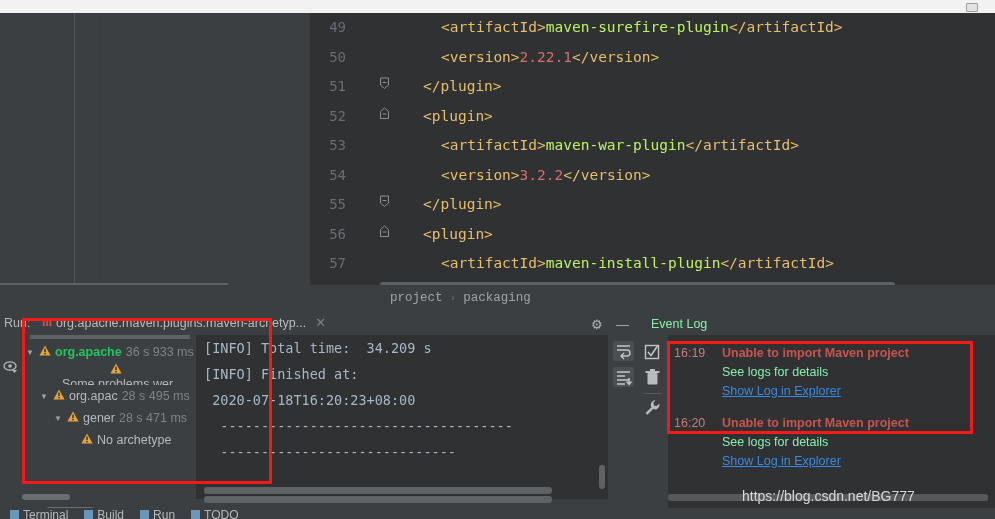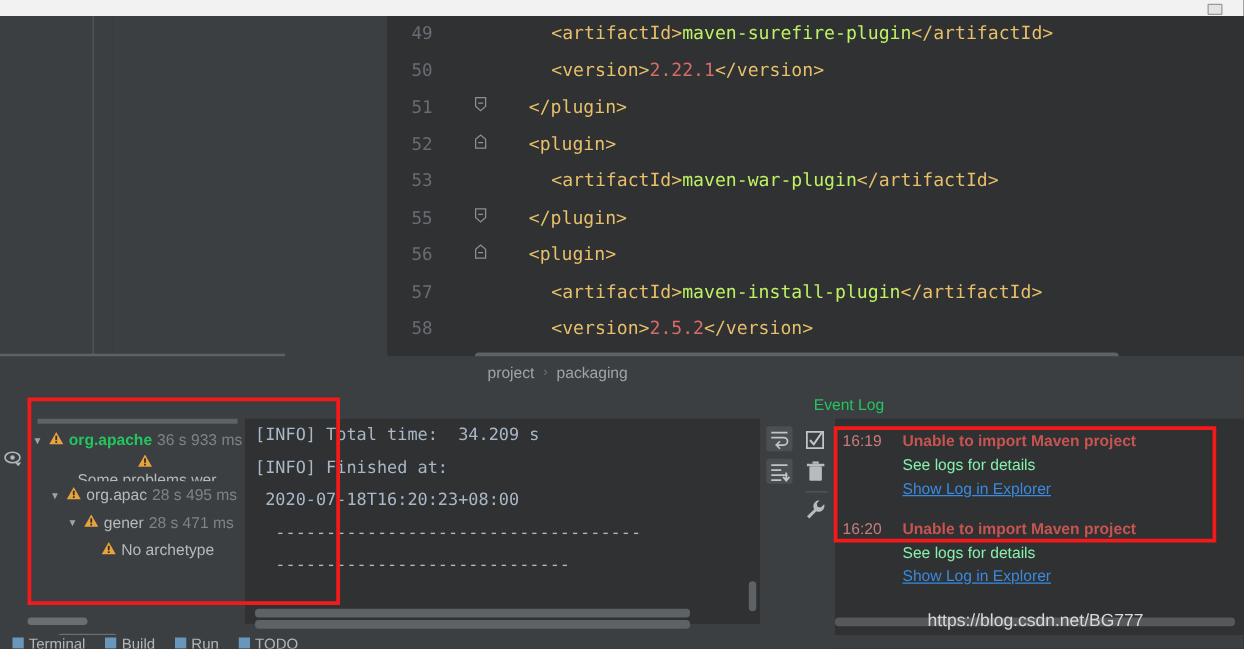--- a/index.html
+++ b/index.html
@@ -29,21 +29,21 @@
   .tok-tag { color:#e8bf6a; }
   .tok-name { color:#bef264; }
   .tok-num2 { color:#d96b6b; }
 
   
   .ed-hscroll { position:absolute; left:380px; top:269px; width:515px; height:7px;
      background:#5e6264; border-radius:3px; }
 
   
   .breadcrumb { position:absolute; left:0; top:285px; width:995px; height:28px; background:#3c3f41;
-     color:#a0a3a6; font-size:12.5px; }
+     color:#a0a3a6; font-size:12.5px;font-family:Liberation Mono, monospace; }
   .bc-inner { position:absolute; left:390px; top:6px; display:flex; align-items:center; gap:7px; }
   .bc-sep { color:#6d7174; font-size:11px; }
 
   
   .lower { position:absolute; left:0; top:313px; width:995px; height:206px; background:#3c3f41; }
 
   
   .run-header { position:absolute; left:0; top:0; width:637px; height:22px; background:#3c3f41; }
   .run-label { position:absolute; left:4px; top:3px; color:#b4b7ba; font-size:12.5px; }
   .run-tab { position:absolute; left:42px; top:2px; display:flex; align-items:center; gap:5px; }
@@ -73,21 +73,21 @@
   .console { position:absolute; left:196px; top:22px; width:412px; height:164px; background:#2f3133;
      font-family:"DejaVu Sans Mono", monospace; font-size:13.5px; color:#a9b7c6; }
   .cline { height:26px; line-height:26px; white-space:pre; padding-left:8px; }
   .con-hscroll { position:absolute; left:8px; top:152px; width:348px; height:7px; background:#5e6264; border-radius:3px;}
   .con-vscroll { position:absolute; left:403px; top:130px; width:6px; height:24px; background:#5e6264; border-radius:3px;}
   .con-rail { position:absolute; left:608px; top:22px; width:30px; height:164px; background:#3c3f41; }
   .con-btn { position:absolute; left:5px; width:21px; height:20px; background:#4b4f51; border-radius:2px; }
 
   
   .elog { position:absolute; left:638px; top:0; width:357px; height:206px; background:#3c3f41; }
-  .elog-title { position:absolute; left:13px; top:4px; color:#22c55e; font-size:12.5px; }
+  .elog-title { position:absolute; left:13px; top:4px; color:#86efac; font-size:12.5px; }
   .elog-rail { position:absolute; left:0px; top:22px; width:30px; height:184px; background:#3c3f41; }
   .elog-body { position:absolute; left:30px; top:22px; width:361px; height:184px; background:#2f3133; }
   .ev { position:relative; padding:9px 0 4px 6px; }
   .ev-time { position:absolute; left:6px; top:11px; color:#c97b7b; font-size:12.5px;
      font-family:"Liberation Sans", sans-serif; }
   .ev-main { margin-left:48px; }
   .ev-title { color:#c75450; font-weight:bold; font-size:12.5px; line-height:19px; }
   .ev-sub { color:#86efac; font-size:12.5px; line-height:19px; }
   .ev-link { color:#3a8adf; font-size:12.5px; line-height:19px; text-decoration:underline; }
 
@@ -134,20 +134,21 @@
         <div class="crow"><span class="lnum">50</span><span class="ctext" style="padding-left: 36px;"><span class="tok-tag">&lt;version&gt;</span><span class="tok-num2">2.22.1</span><span class="tok-tag">&lt;/version&gt;</span></span></div>
         <div class="crow"><span class="lnum">51</span><span class="fold"><svg width="11" height="13" viewBox="0 0 11 13">
               <path d="M1.5 1 H9.5 V8 L5.5 11.5 L1.5 8 Z" fill="none" stroke="#8a9097" stroke-width="1"></path>
               <path d="M3.5 5.5 H7.5" stroke="#8a9097" stroke-width="1"></path>
             </svg></span><span class="ctext" style="padding-left: 18px;"><span class="tok-tag">&lt;/plugin&gt;</span></span></div>
         <div class="crow"><span class="lnum">52</span><span class="fold"><svg width="11" height="13" viewBox="0 0 11 13">
               <path d="M1.5 11.5 H9.5 V4.5 L5.5 1 L1.5 4.5 Z" fill="none" stroke="#8a9097" stroke-width="1"></path>
               <path d="M3.5 7 H7.5" stroke="#8a9097" stroke-width="1"></path>
             </svg></span><span class="ctext" style="padding-left: 18px;"><span class="tok-tag">&lt;plugin&gt;</span></span></div>
         <div class="crow"><span class="lnum">53</span><span class="ctext" style="padding-left: 36px;"><span class="tok-tag">&lt;artifactId&gt;</span><span class="tok-name">maven-war-plugin</span><span class="tok-tag">&lt;/artifactId&gt;</span></span></div>
+        <div class="crow"><span class="lnum">54</span><span class="ctext" style="padding-left: 36px;"><span class="tok-tag">&lt;version&gt;</span><span class="tok-num2">3.2.2</span><span class="tok-tag">&lt;/version&gt;</span></span></div>
         <div class="crow"><span class="lnum">55</span><span class="fold"><svg width="11" height="13" viewBox="0 0 11 13">
               <path d="M1.5 1 H9.5 V8 L5.5 11.5 L1.5 8 Z" fill="none" stroke="#8a9097" stroke-width="1"></path>
               <path d="M3.5 5.5 H7.5" stroke="#8a9097" stroke-width="1"></path>
             </svg></span><span class="ctext" style="padding-left: 18px;"><span class="tok-tag">&lt;/plugin&gt;</span></span></div>
         <div class="crow"><span class="lnum">56</span><span class="fold"><svg width="11" height="13" viewBox="0 0 11 13">
               <path d="M1.5 11.5 H9.5 V4.5 L5.5 1 L1.5 4.5 Z" fill="none" stroke="#8a9097" stroke-width="1"></path>
               <path d="M3.5 7 H7.5" stroke="#8a9097" stroke-width="1"></path>
             </svg></span><span class="ctext" style="padding-left: 18px;"><span class="tok-tag">&lt;plugin&gt;</span></span></div>
         <div class="crow"><span class="lnum">57</span><span class="ctext" style="padding-left: 36px;"><span class="tok-tag">&lt;artifactId&gt;</span><span class="tok-name">maven-install-plugin</span><span class="tok-tag">&lt;/artifactId&gt;</span></span></div>
         <div class="crow"><span class="lnum">58</span><span class="ctext" style="padding-left: 36px;"><span class="tok-tag">&lt;version&gt;</span><span class="tok-num2">2.5.2</span><span class="tok-tag">&lt;/version&gt;</span></span></div>
@@ -163,20 +164,30 @@
   <div class="breadcrumb">
     <div class="bc-inner">
       <span>project</span>
       <span class="bc-sep">›</span>
       <span>packaging</span>
     </div>
   </div>
 
   <div class="lower">
 
+    <div class="run-header">
+      <span class="run-label">Run:</span>
+      <div class="run-tab">
+        <span class="m-icon">m</span>
+        <span class="run-tab-title">org.apache.maven.plugins.maven-archetyp...</span>
+        <span class="tab-close">✕</span>
+      </div>
+      <span class="gear">⚙</span>
+      <span class="minus">—</span>
+    </div>
 
     <div class="run-rail">
       <div class="eye-ico">
         <svg width="16" height="14" viewBox="0 0 16 14">
           <ellipse cx="7" cy="6" rx="6" ry="4.2" fill="none" stroke="#b4b7ba" stroke-width="1.3"></ellipse>
           <circle cx="7" cy="6" r="1.8" fill="#b4b7ba"></circle>
           <path d="M9 10 L14 10 L11.5 13 Z" fill="#b4b7ba"></path>
         </svg>
       </div>
     </div>

